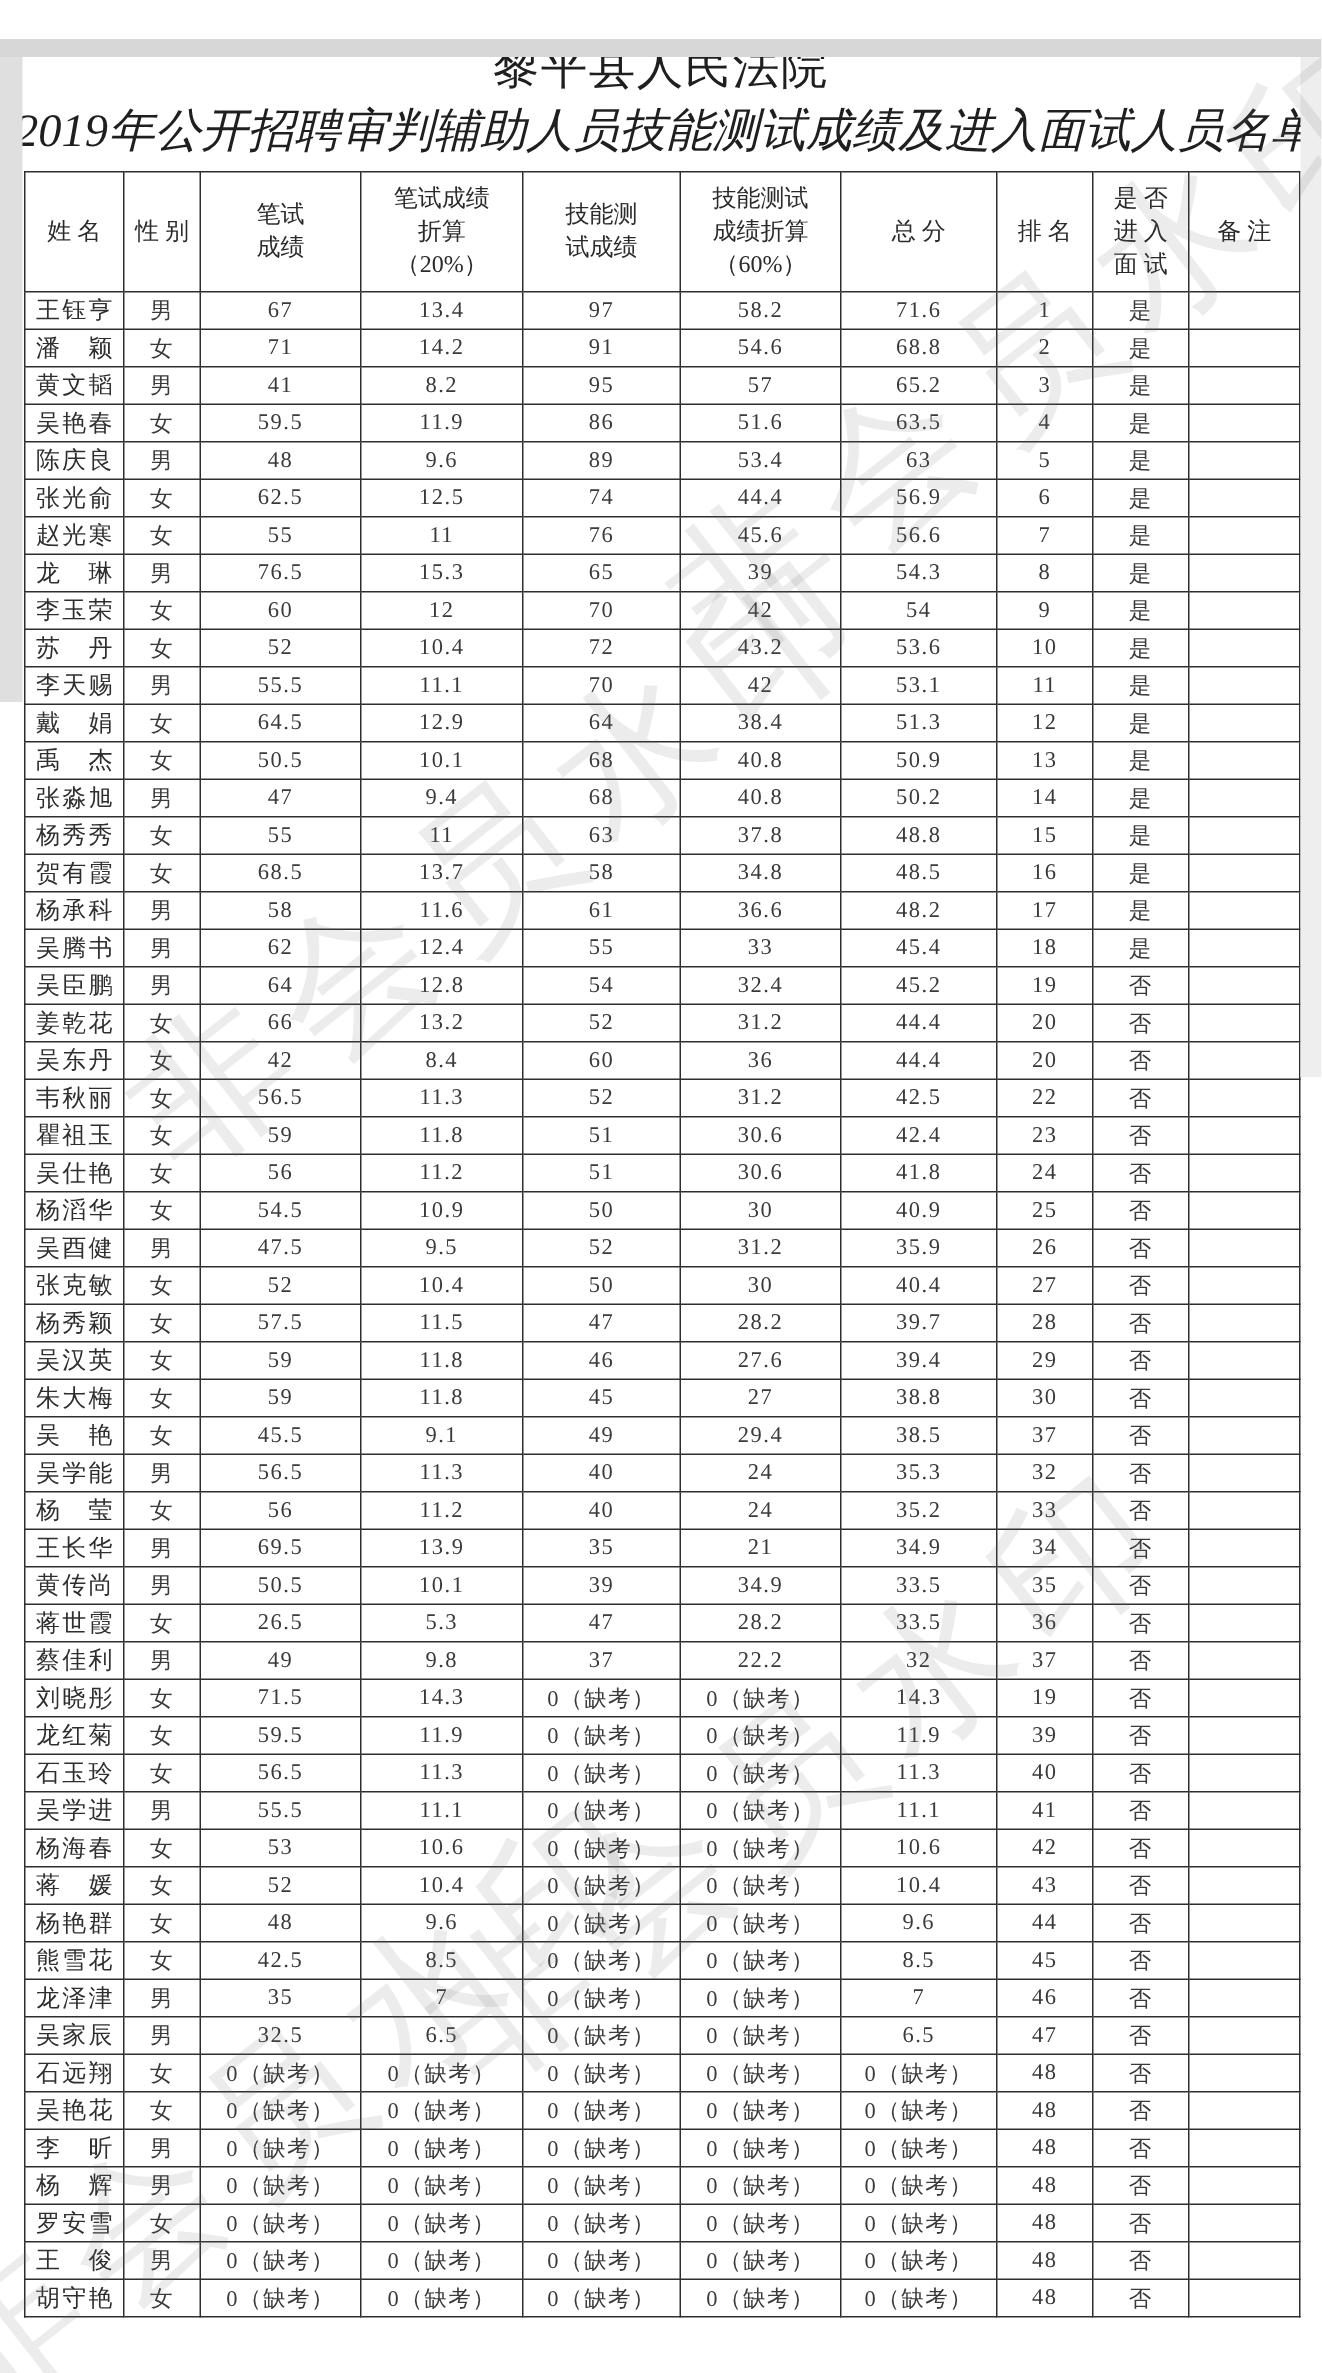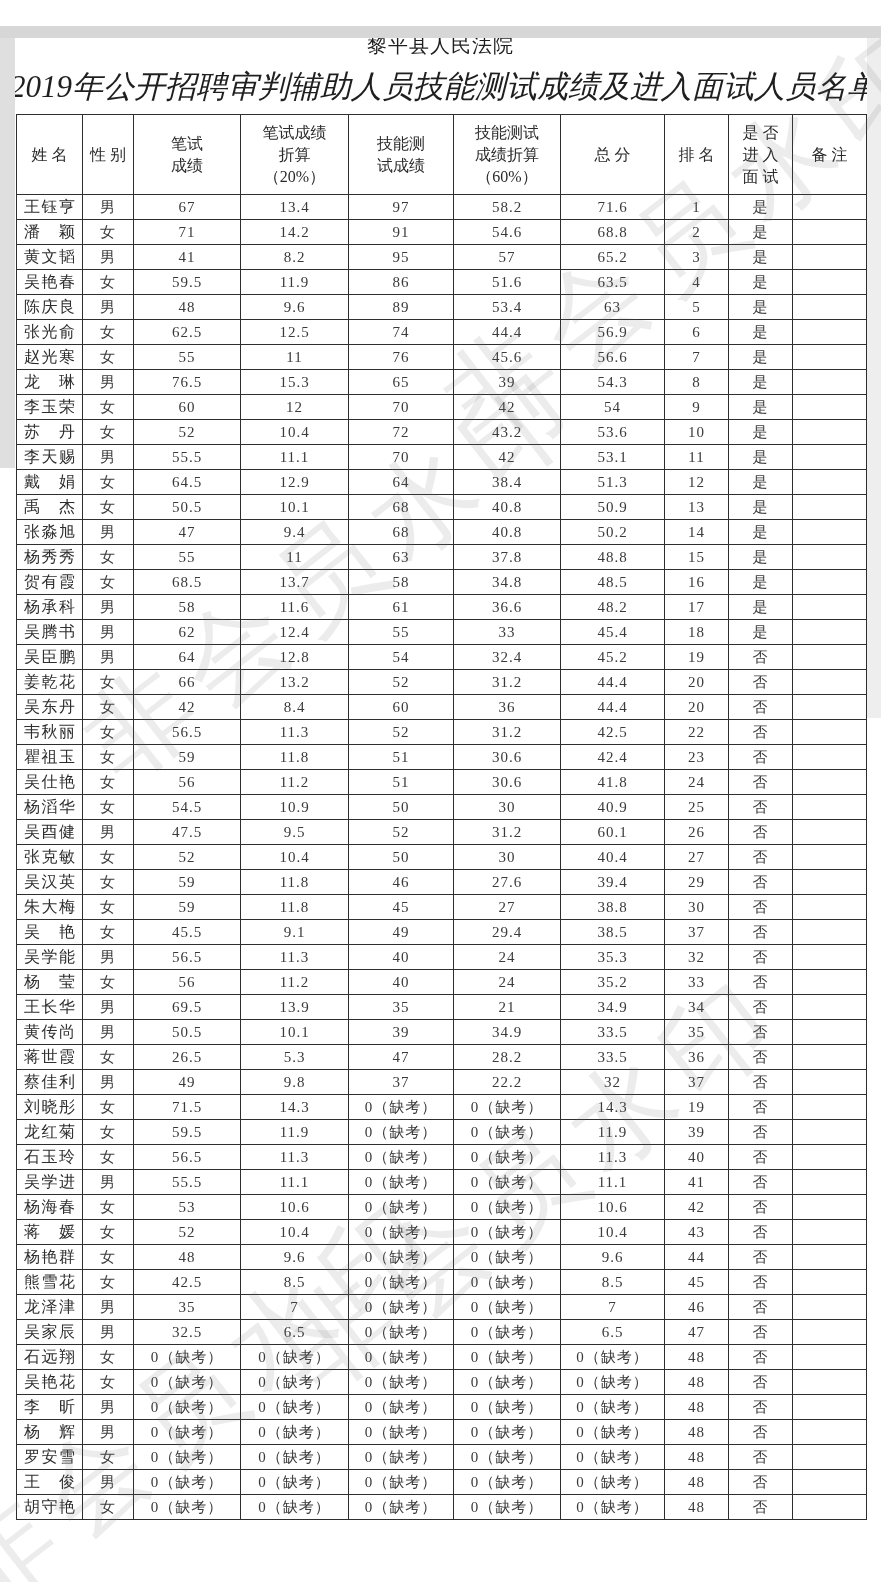--- a/index.html
+++ b/index.html
@@ -14,21 +14,21 @@
     width: 881px; height: 1582px;
     background: #ffffff;
   }
   .band-top    { position: absolute; left: 0; top: 0; width: 881px; height: 12px; background: #d7d7d7; }
   .band-left   { position: absolute; left: 0; top: 12px; width: 15px; height: 430px; background: #dfdfdf; }
   .band-right  { position: absolute; right: 0; top: 12px; width: 14px; height: 680px; background: #eeeeee; }
 
   .title {
     margin: 26px 16px 0 16px;
     text-align: center;
-    font-size: 20px;
+    font-size: 31px;
     letter-spacing: 1px;
     color: #1f1f1f;
     line-height: 38px;
   }
   .subtitle {
     margin: 2px 10px 6px 10px;
     text-align: center;
     font-size: 31px;
     color: #1f1f1f;
     line-height: 42px;
@@ -439,38 +439,50 @@
           <td>否</td>
           <td></td>
         </tr>
         <tr>
           <td class="name-cell">吴酉健</td>
           <td>男</td>
           <td>47.5</td>
           <td>9.5</td>
           <td>52</td>
           <td>31.2</td>
-          <td>60.1</td>
+          <td>35.9</td>
           <td>26</td>
           <td>否</td>
           <td></td>
         </tr>
         <tr>
           <td class="name-cell">张克敏</td>
           <td>女</td>
           <td>52</td>
           <td>10.4</td>
           <td>50</td>
           <td>30</td>
           <td>40.4</td>
           <td>27</td>
           <td>否</td>
           <td></td>
         </tr>
         <tr>
+          <td class="name-cell">杨秀颖</td>
+          <td>女</td>
+          <td>57.5</td>
+          <td>11.5</td>
+          <td>47</td>
+          <td>28.2</td>
+          <td>39.7</td>
+          <td>28</td>
+          <td>否</td>
+          <td></td>
+        </tr>
+        <tr>
           <td class="name-cell">吴汉英</td>
           <td>女</td>
           <td>59</td>
           <td>11.8</td>
           <td>46</td>
           <td>27.6</td>
           <td>39.4</td>
           <td>29</td>
           <td>否</td>
           <td></td>

